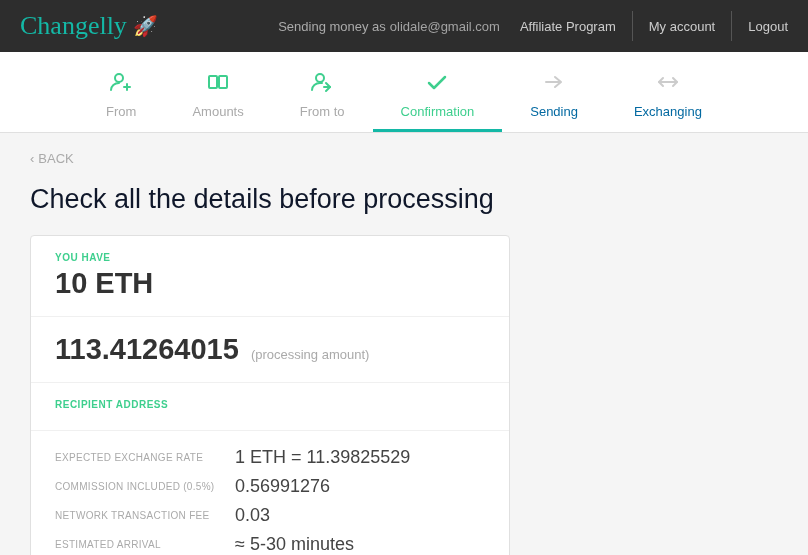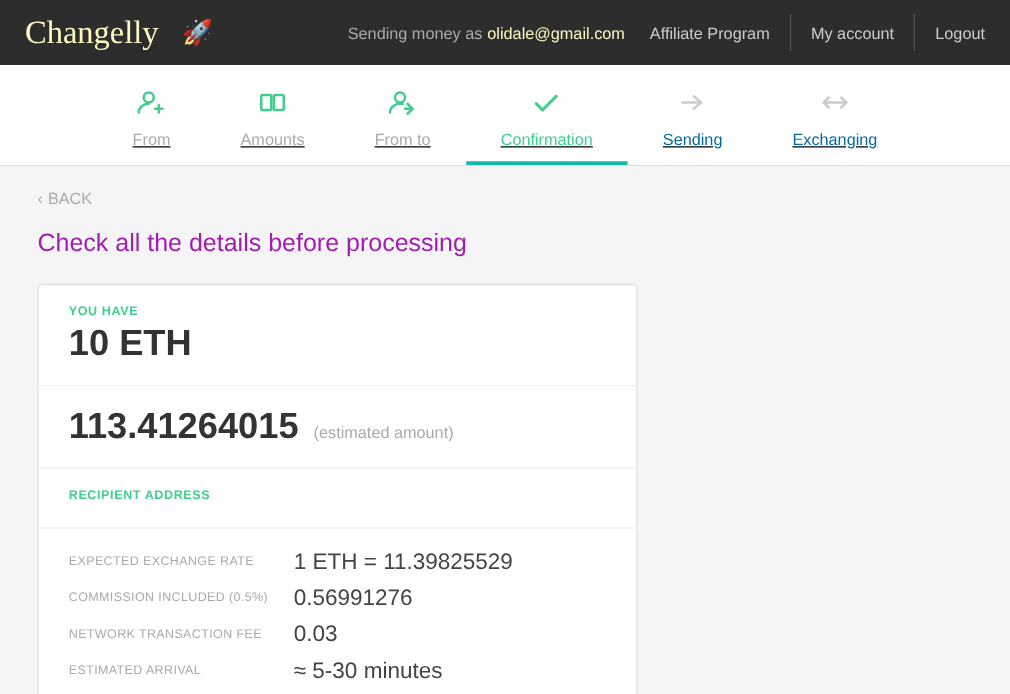--- a/index.html
+++ b/index.html
@@ -16,41 +16,41 @@
       background: #2d2d2d;
       display: flex;
       align-items: center;
       padding: 0 20px;
       height: 52px;
       justify-content: space-between;
     }
     .logo {
       font-family: 'Brush Script MT', cursive;
       font-size: 26px;
-      color: #fef9c3;
-      display: flex;
-      align-items: center;
-      gap: 19px;
+      color: #14b8a6;
+      display: flex;
+      align-items: center;
+      gap: 6px;
     }
     .logo-rocket {
       font-size: 20px;
     }
     .header-right {
       display: flex;
       align-items: center;
       gap: 0;
       font-size: 13px;
       color: #aaa;
     }
     .header-right .sending-text {
       color: #aaa;
       margin-right: 4px;
     }
     .header-right .email {
-      color: #fef9c3;
+      color: #a3a3a3;
       margin-right: 20px;
     }
     .header-divider {
       width: 1px;
       height: 30px;
       background: #555;
       margin: 0 16px;
     }
     .header-link {
       color: #ccc;
@@ -70,21 +70,20 @@
       gap: 0;
     }
     .step {
       display: flex;
       flex-direction: column;
       align-items: center;
       padding: 8px 28px 10px;
       cursor: pointer;
       position: relative;
       border-bottom: 3px solid transparent;
-      text-decoration: underline;
     }
     .step.active {
       border-bottom: 3px solid #14b8a6;
     }
     .step-icon {
       font-size: 22px;
       margin-bottom: 4px;
     }
     .step-label {
       font-size: 13px;
@@ -122,23 +121,23 @@
       align-items: center;
       gap: 4px;
       text-decoration: none;
     }
 
     
     .main {
       padding: 0 30px 30px;
     }
     .page-title {
-      font-size: 20px;
+      font-size: 27px;
       font-weight: 400;
-      color: #a21caf;
+      color: #0f172a;
       margin-bottom: 20px;
     }
 
     
     .detail-card {
       background: #fff;
       border: 1px solid #e0e0e0;
       border-radius: 4px;
       max-width: 480px;
       padding: 0;
@@ -292,21 +291,21 @@
   <div class="detail-card">
 
     <div class="detail-section">
       <div class="detail-label">YOU HAVE</div>
       <div class="detail-value">10 ETH</div>
     </div>
 
     <div class="detail-section">
       <div class="detail-value-row">
         <span class="detail-value">113.41264015</span>
-        <span class="estimated-label">(estimated amount)</span>
+        <span class="estimated-label">(processing amount)</span>
       </div>
     </div>
 
     <div class="detail-section">
       <div class="detail-label">RECIPIENT ADDRESS</div>
     </div>
 
     <div class="exchange-section">
       <div id="exchange-rows">
           <div class="exchange-row">

